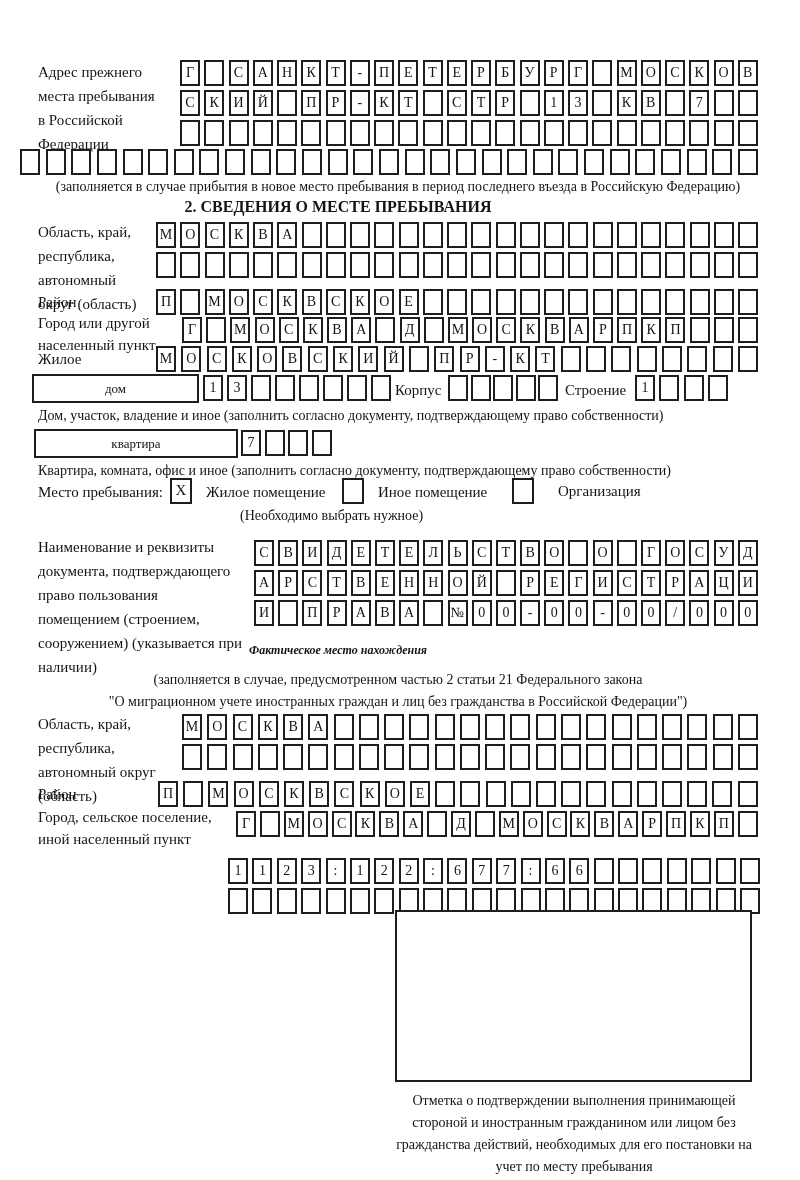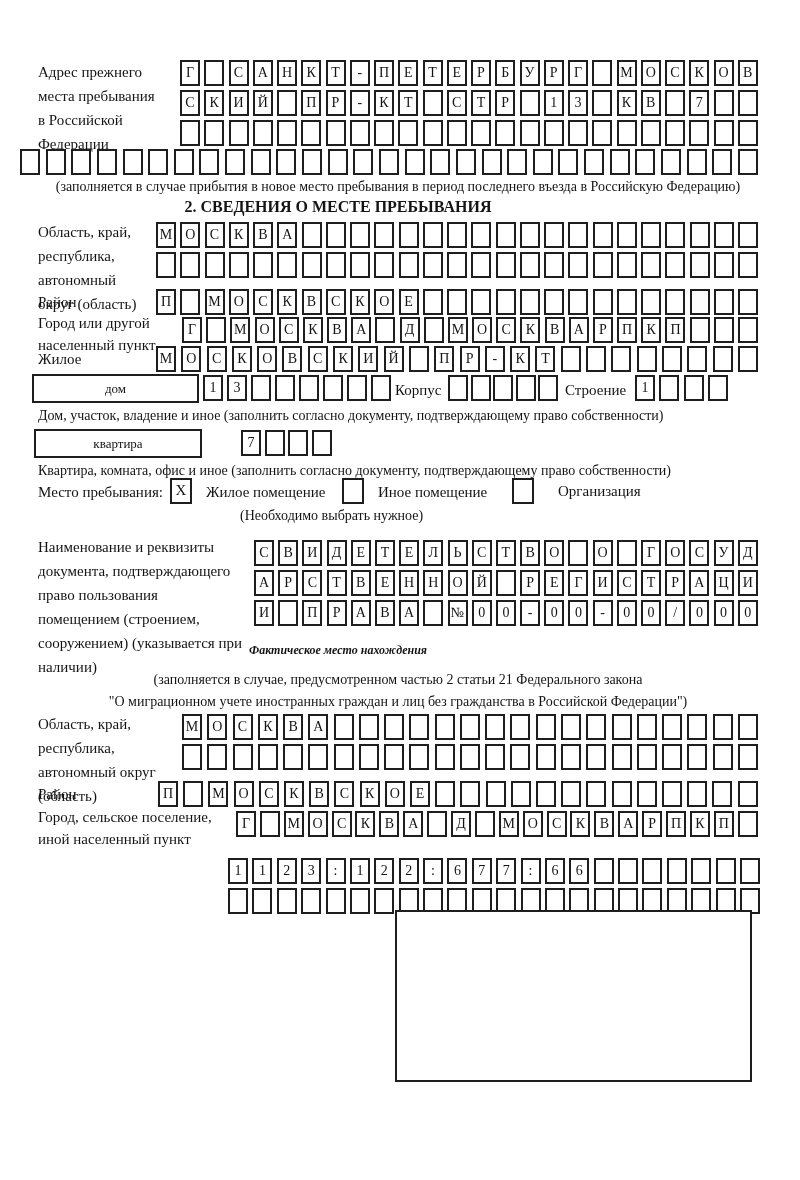--- a/index.html
+++ b/index.html
@@ -310,21 +310,21 @@
     </div>
   <div class="lbl" style="left:565px; top:378px;">Строение</div>
   <div class="cr" style="left:635px; top:375px; width:93px;">
       <span class="cell">1</span>
       <span class="cell"></span>
       <span class="cell"></span>
       <span class="cell"></span>
     </div>
   <div class="cap" style="left:38px; top:406px; width:740px;">Дом, участок, владение и иное (заполнить согласно документу, подтверждающему право собственности)</div>
 
-  <div class="wbox" style="left:34px; top:429px; width:168px;">квартира</div>
+  <div class="wbox" style="left:34px; top:429px; width:204px;">квартира</div>
   <div class="cr" style="left:241px; top:430px; width:91px;">
       <span class="cell">7</span>
       <span class="cell"></span>
       <span class="cell"></span>
       <span class="cell"></span>
     </div>
   <div class="cap" style="left:38px; top:461px; width:740px;">Квартира, комната, офис и иное (заполнить согласно документу, подтверждающему право собственности)</div>
 
   <div class="lbl" style="left:38px; top:480px;">Место пребывания:</div>
   <div class="cb" style="left:170px; top:478px;">X</div>
@@ -559,14 +559,15 @@
       <span class="cell"></span>
       <span class="cell"></span>
       <span class="cell"></span>
       <span class="cell"></span>
       <span class="cell"></span>
       <span class="cell"></span>
       <span class="cell"></span>
     </div>
 
   <div class="stamp-box"></div>
+  <div class="cap center" style="left:385px; top:1090px; width:378px; line-height:22px;">Отметка о подтверждении выполнения принимающей стороной и иностранным гражданином или лицом без гражданства действий, необходимых для его постановки на учет по месту пребывания</div>
 
 </div>
 
 </body></html>

